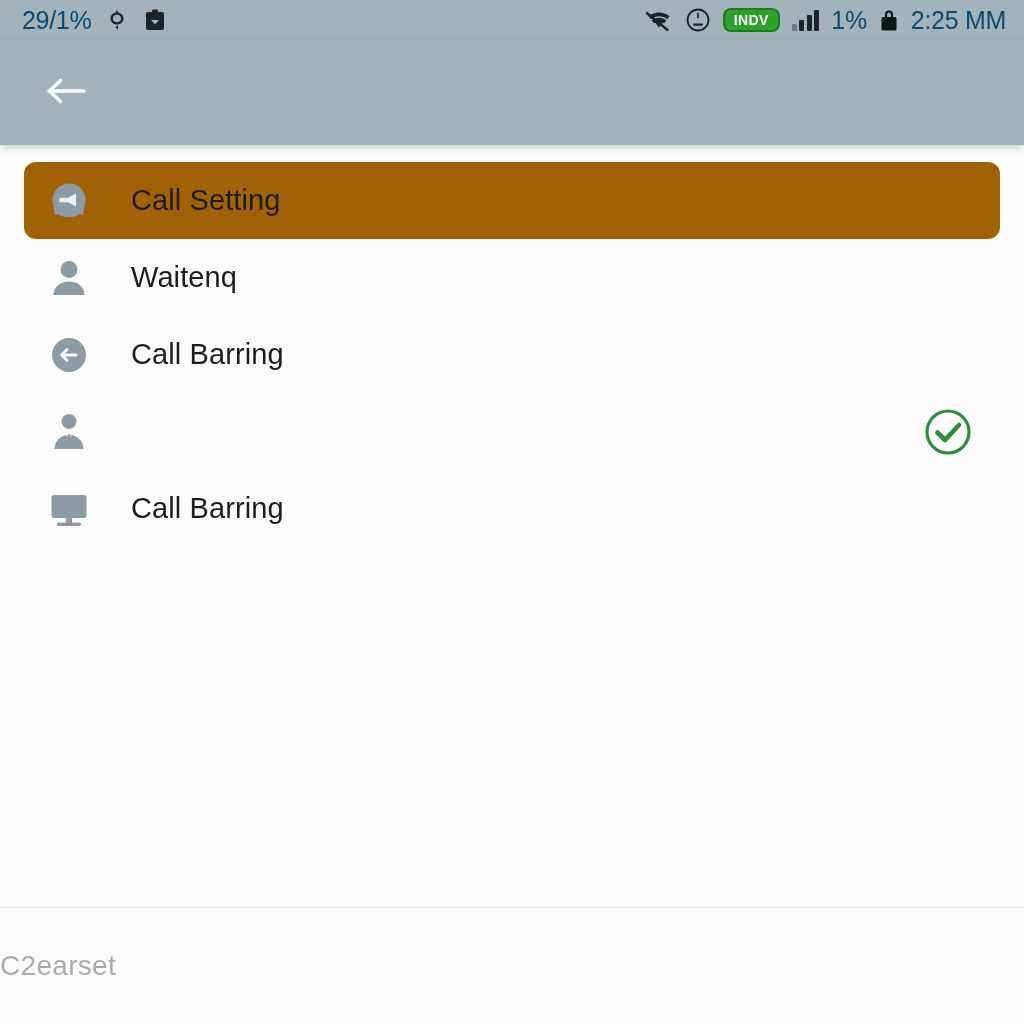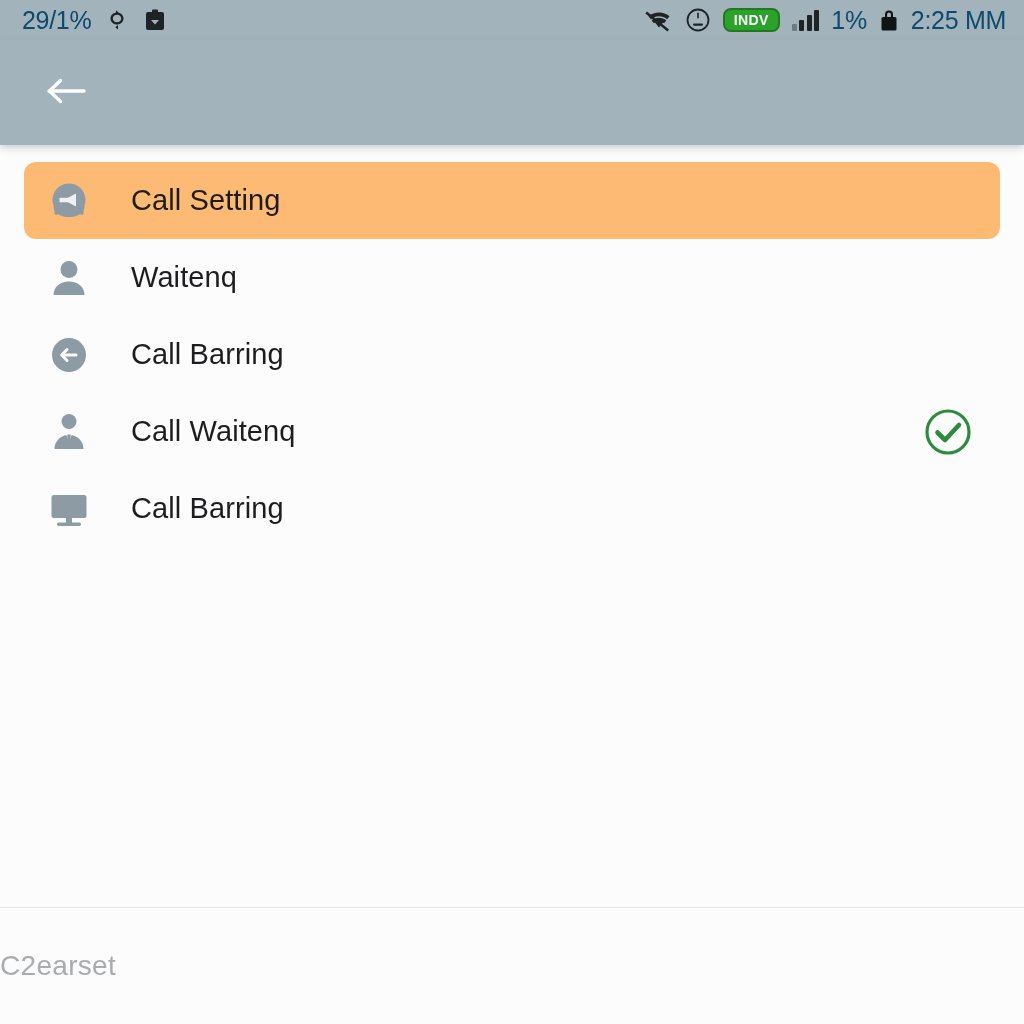--- a/index.html
+++ b/index.html
@@ -85,21 +85,21 @@
   }
   .row {
     display:flex; align-items:center;
     height:77px;
     padding-left:22px;
     padding-right:26px;
     border-radius:12px;
     cursor:pointer;
   }
   .row.selected {
-    background:#fdba74;
+    background:#a16207;
   }
   .row-icon {
     width:46px; height:46px;
     flex:0 0 auto;
     display:flex; align-items:center; justify-content:center;
   }
   .row-label {
     margin-left:39px;
     font-size:29px;
     color:#1d1d1f;
@@ -246,21 +246,20 @@
     </div>
 
     <div class="row">
       <span class="row-icon">
         <svg width="46" height="46" viewBox="0 0 46 46">
           <circle cx="23" cy="12.5" r="7.5" fill="#8d9ba4"></circle>
           <path d="M8.5 40c0-7.6 5.3-12.5 11.8-14l2.7 6 2.7-6c6.5 1.5 11.8 6.4 11.8 14z" fill="#8d9ba4"></path>
           <path d="M21.3 25.5h3.4l-0.8 12h-1.8z" fill="#8d9ba4"></path>
         </svg>
       </span>
-      <span class="row-label">Call Waitenq</span>
       <span class="row-trailing">
         <svg width="52" height="52" viewBox="0 0 52 52">
           <circle cx="26" cy="26" r="21" fill="none" stroke="#2e8b3d" stroke-width="3.2"></circle>
           <path d="M15.5 26.5l7.5 7.5 14-15" stroke="#2e8b3d" stroke-width="4.6" stroke-linecap="round" stroke-linejoin="round" fill="none"></path>
         </svg>
       </span>
     </div>
 
     <div class="row">
       <span class="row-icon">

